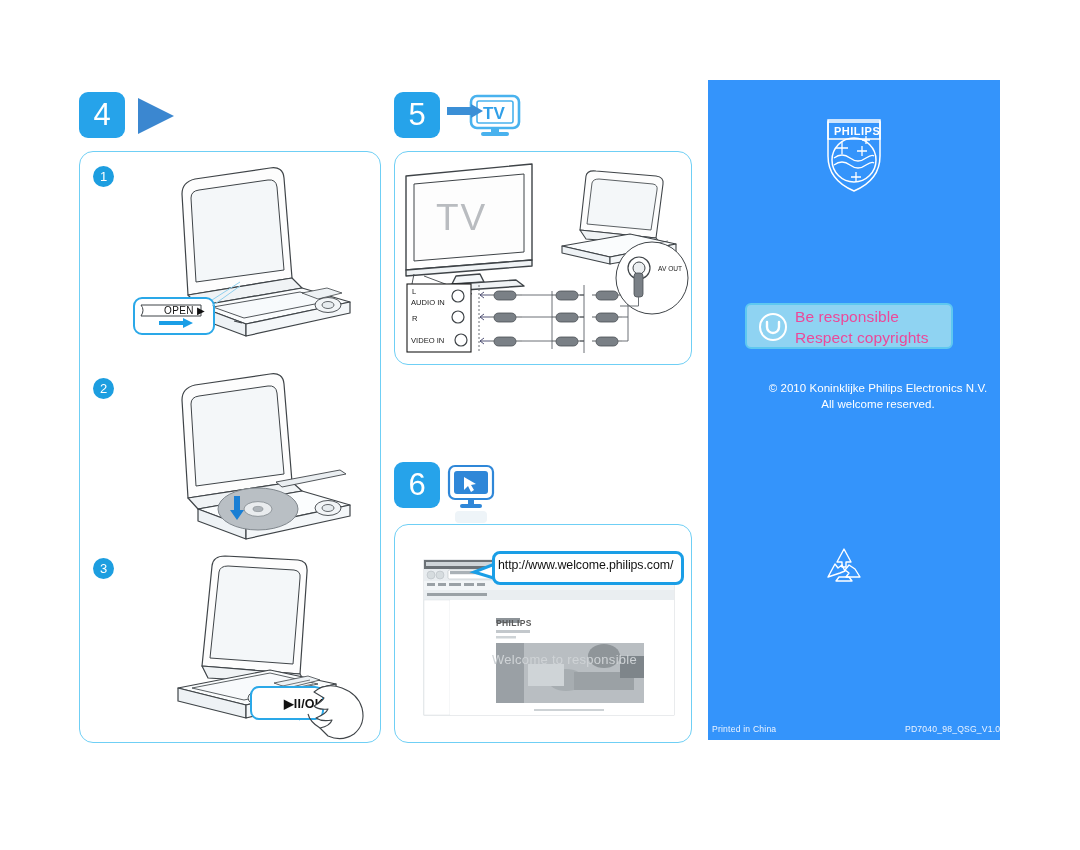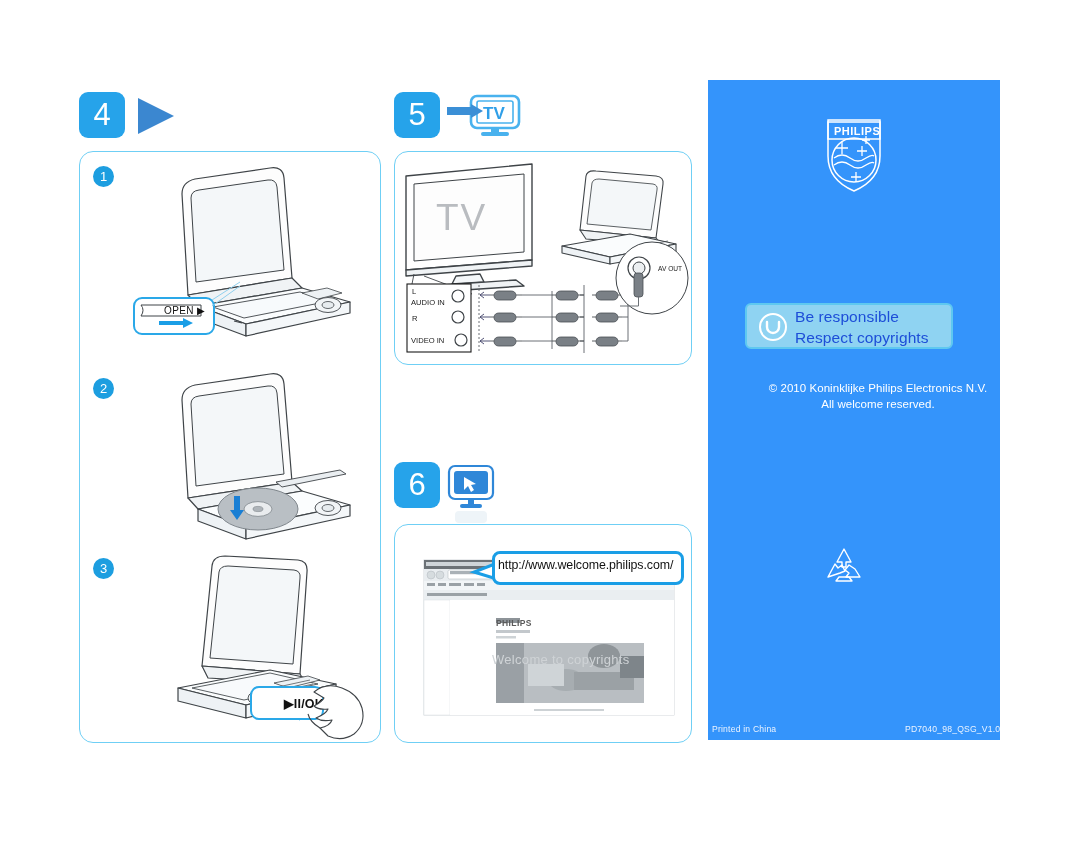--- a/index.html
+++ b/index.html
@@ -34,21 +34,21 @@
   .philips-word{
     font-family:"Liberation Sans", sans-serif;font-weight:bold;letter-spacing:.5px;
     font-size:11px;fill:#ffffff;
   }
   .badge-box{
     position:absolute;left:745px;top:303px;width:208px;height:46px;
     background:#8fd3f2;border:2px solid #5ec8f0;border-radius:6px;
     box-sizing:border-box;
   }
   .badge-text{
-    position:absolute;left:795px;top:306px;width:160px;color:#1d4ed8;
+    position:absolute;left:795px;top:306px;width:160px;color:#ec4899;
     font-size:15.5px;line-height:21px;letter-spacing:.1px;
   }
   .copyline{
     position:absolute;left:708px;width:340px;text-align:center;color:#ffffff;
     font-size:11.5px;letter-spacing:.05px;
   }
   .footline{position:absolute;color:#eaf3ff;font-size:8.6px;letter-spacing:.2px;}
 
   
   .callout{
@@ -335,21 +335,21 @@
       <ellipse cx="180" cy="96" rx="16" ry="12" fill="#8f9599"></ellipse>
       <ellipse cx="142" cy="120" rx="18" ry="11" fill="#a7adb1"></ellipse>
       <rect x="104" y="104" width="36" height="22" fill="#cfd4d7"></rect>
       <rect x="150" y="112" width="60" height="18" fill="#9ba1a5"></rect>
       <rect x="196" y="96" width="24" height="22" fill="#7e858a"></rect>
 
       <rect x="110" y="149" width="70" height="2" fill="#cdd2d5"></rect>
     </g>
   </svg>
   <div class="browser-philips" style="left:496px;top:618px;">PHILIPS</div>
-  <div class="welcome-simp" style="left:492px;top:652px;">Welcome to copyrights</div>
+  <div class="welcome-simp" style="left:492px;top:652px;">Welcome to responsible</div>
 
   <svg class="abs" style="left:470px;top:556px;" width="40" height="30">
     <path d="M30,6 L4,16 L30,24 Z" fill="#ffffff" stroke="#1a9ee6" stroke-width="3"></path>
     <path d="M26,7 L26,23" stroke="#ffffff" stroke-width="4"></path>
   </svg>
   <div class="url-callout"></div>
   <div class="url-text">http://www.welcome.philips.com/</div>
 
   <div class="bluepanel"></div>
 

